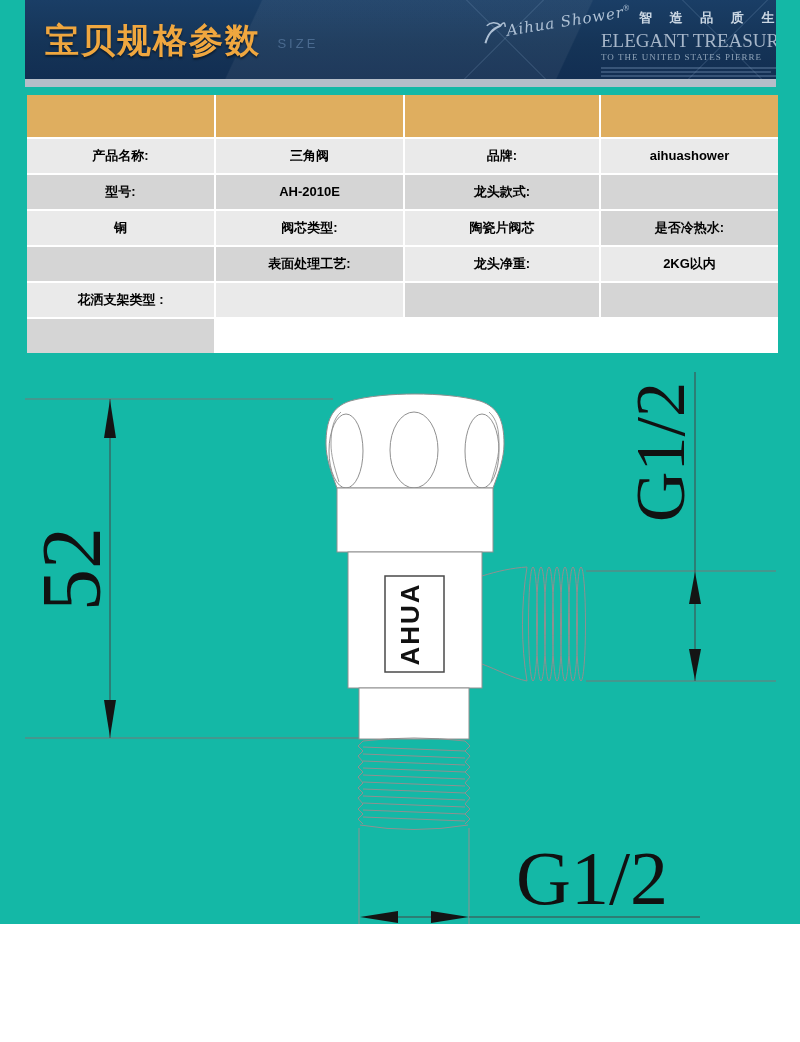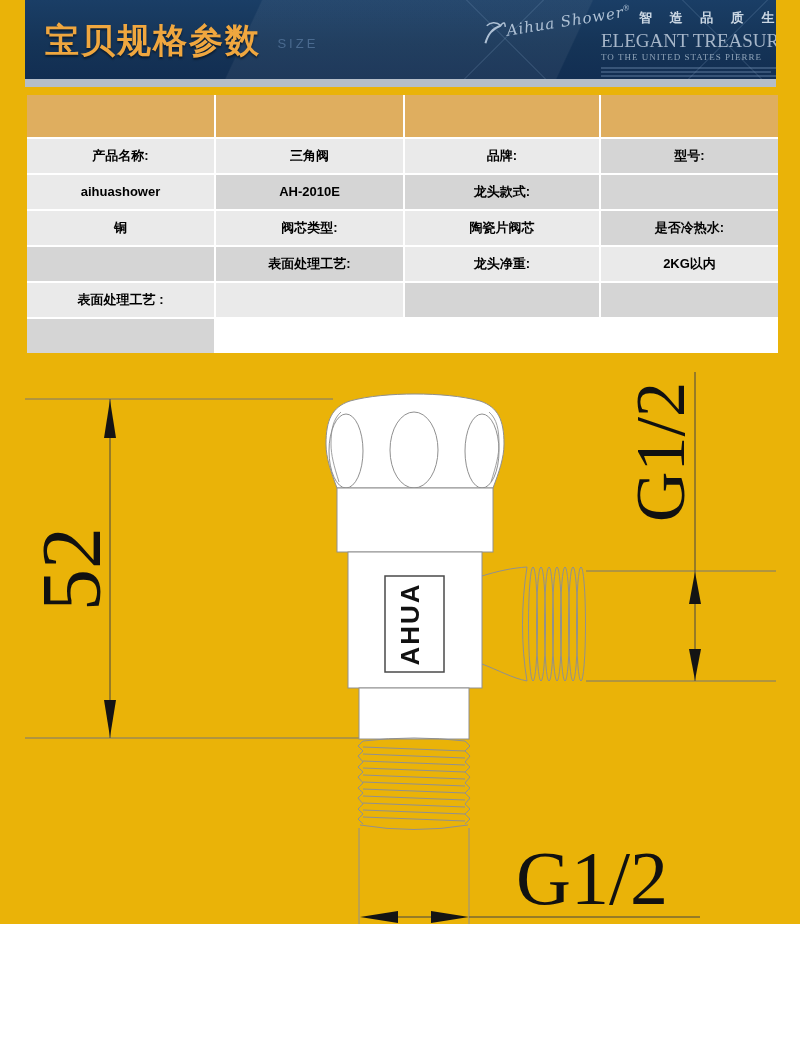--- a/index.html
+++ b/index.html
@@ -1,16 +1,16 @@
 <!DOCTYPE html>
 <html><head>
 <meta charset="utf-8">
 <style>
   html,body{margin:0;padding:0;background:#fff;}
-  .page{position:relative;width:800px;height:924px;background:#eab308;overflow:hidden;
+  .page{position:relative;width:800px;height:924px;background:#14b8a6;overflow:hidden;
         font-family:"Liberation Sans",sans-serif;}
 
   
   .header{position:absolute;left:25px;top:0;width:751px;height:79px;
           background:linear-gradient(180deg,#1a3e66 0%,#153457 55%,#122e52 100%);overflow:hidden;}
   .hdr-tri{position:absolute;inset:0;
            background:linear-gradient(115deg,rgba(255,255,255,0) 30%,rgba(255,255,255,.055) 30.2%,
                       rgba(255,255,255,.055) 72%,rgba(255,255,255,0) 72.2%);}
   .dl{position:absolute;width:320px;height:1px;background:rgba(150,180,215,.20);}
   .dl1{left:320px;top:38px;transform:rotate(-45deg);}
@@ -96,38 +96,38 @@
 
   <div class="spec-table">
     <div class="cell hdrcell"></div>
     <div class="cell hdrcell"></div>
     <div class="cell hdrcell"></div>
     <div class="cell hdrcell"></div>
 
     <div class="cell rl">产品名称:</div>
     <div class="cell rl">三角阀</div>
     <div class="cell rl">品牌:</div>
+    <div class="cell rl">aihuashower</div>
+
     <div class="cell rd">型号:</div>
-
-    <div class="cell rl">aihuashower</div>
     <div class="cell rd">AH-2010E</div>
     <div class="cell rd">龙头款式:</div>
     <div class="cell rd"></div>
 
     <div class="cell rl">铜</div>
     <div class="cell rl">阀芯类型:</div>
     <div class="cell rl">陶瓷片阀芯</div>
 
     <div class="cell rd">是否冷热水:</div>
     <div class="cell rd"></div>
     <div class="cell rd">表面处理工艺:</div>
 
     <div class="cell rl">龙头净重:</div>
     <div class="cell rl">2KG以内</div>
-    <div class="cell rl">表面处理工艺 :</div>
+    <div class="cell rl">花洒支架类型 :</div>
     <div class="cell rl"></div>
 
     <div class="cell rd"></div>
     <div class="cell rd"></div>
     <div class="cell rd"></div>
   </div>
 
   <div class="diagram">
     <svg viewBox="0 360 800 682" width="800" height="682">
 

